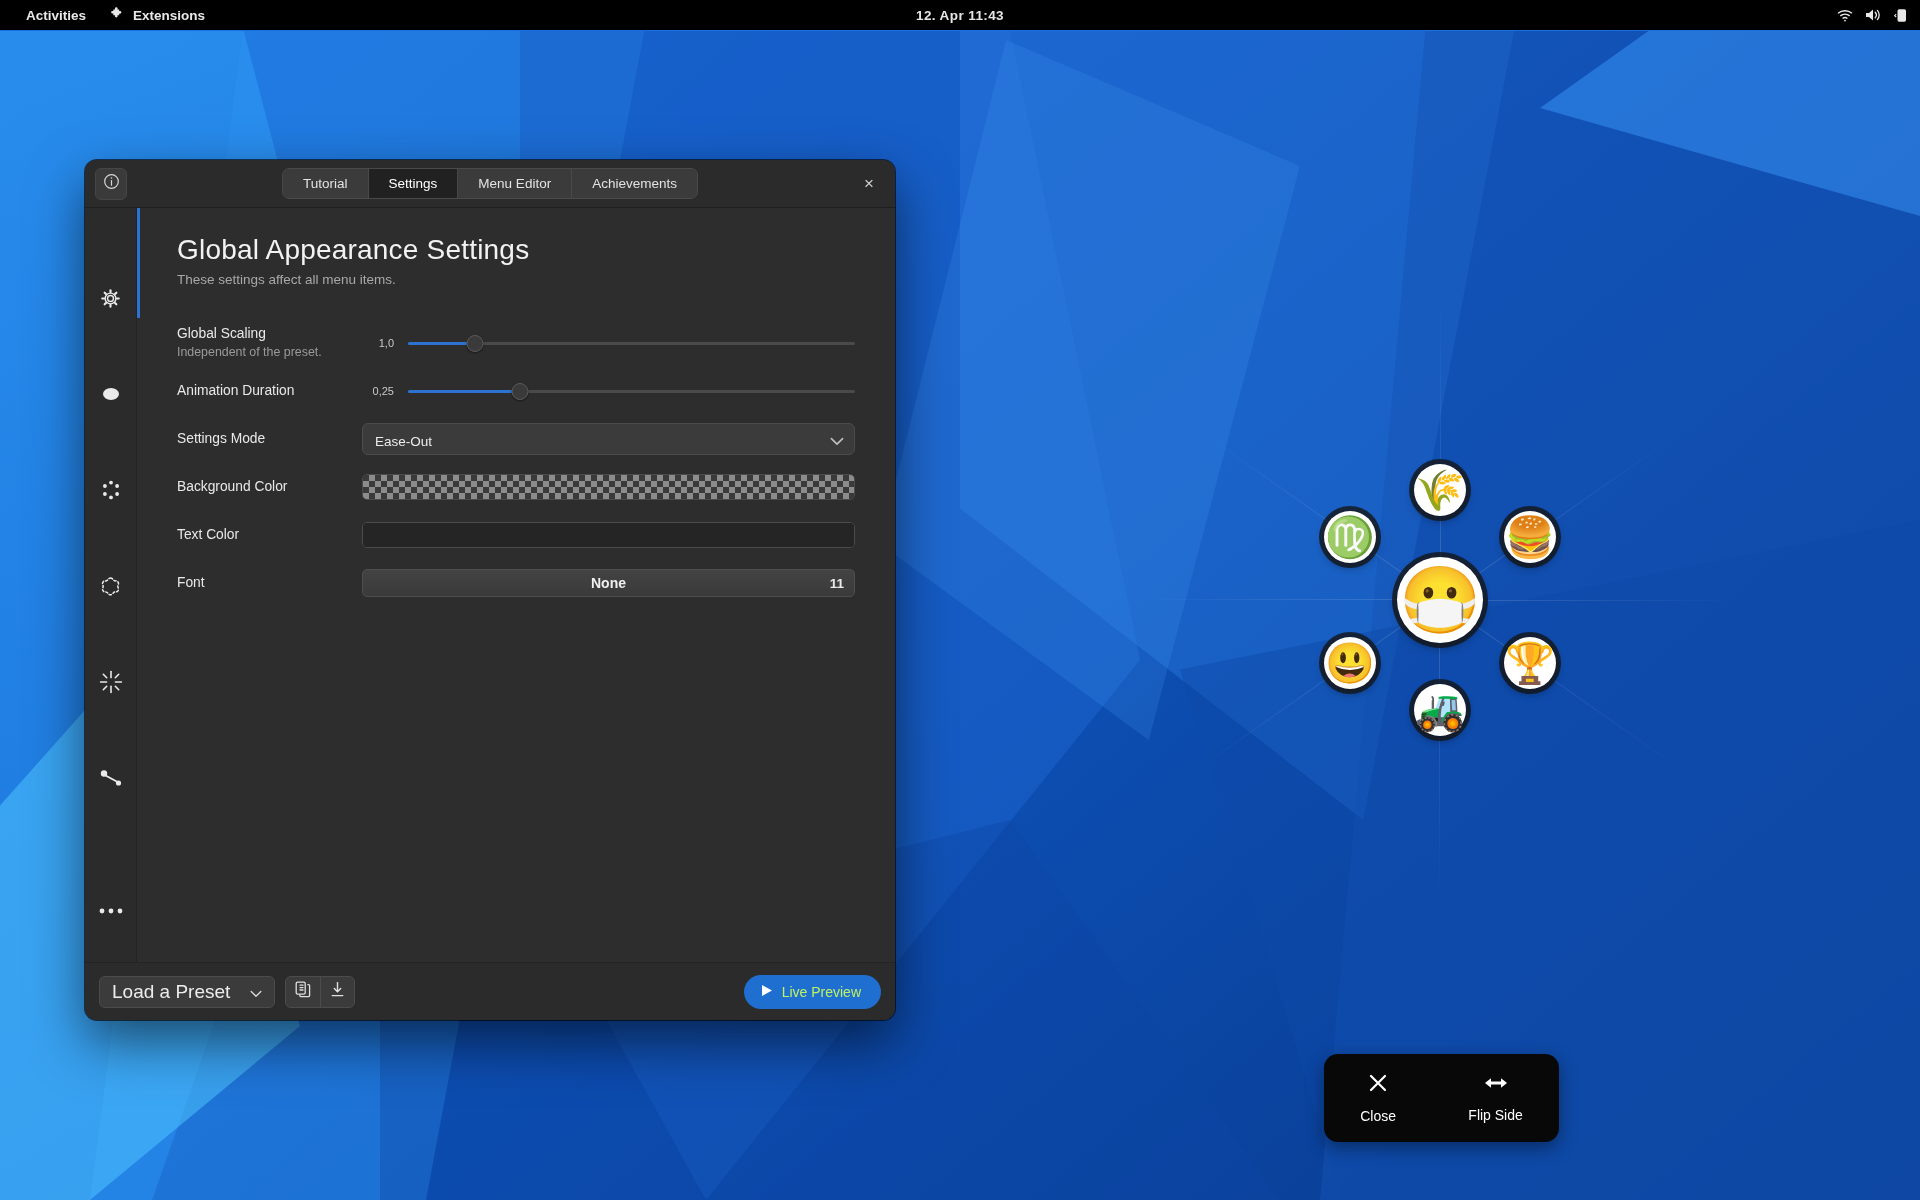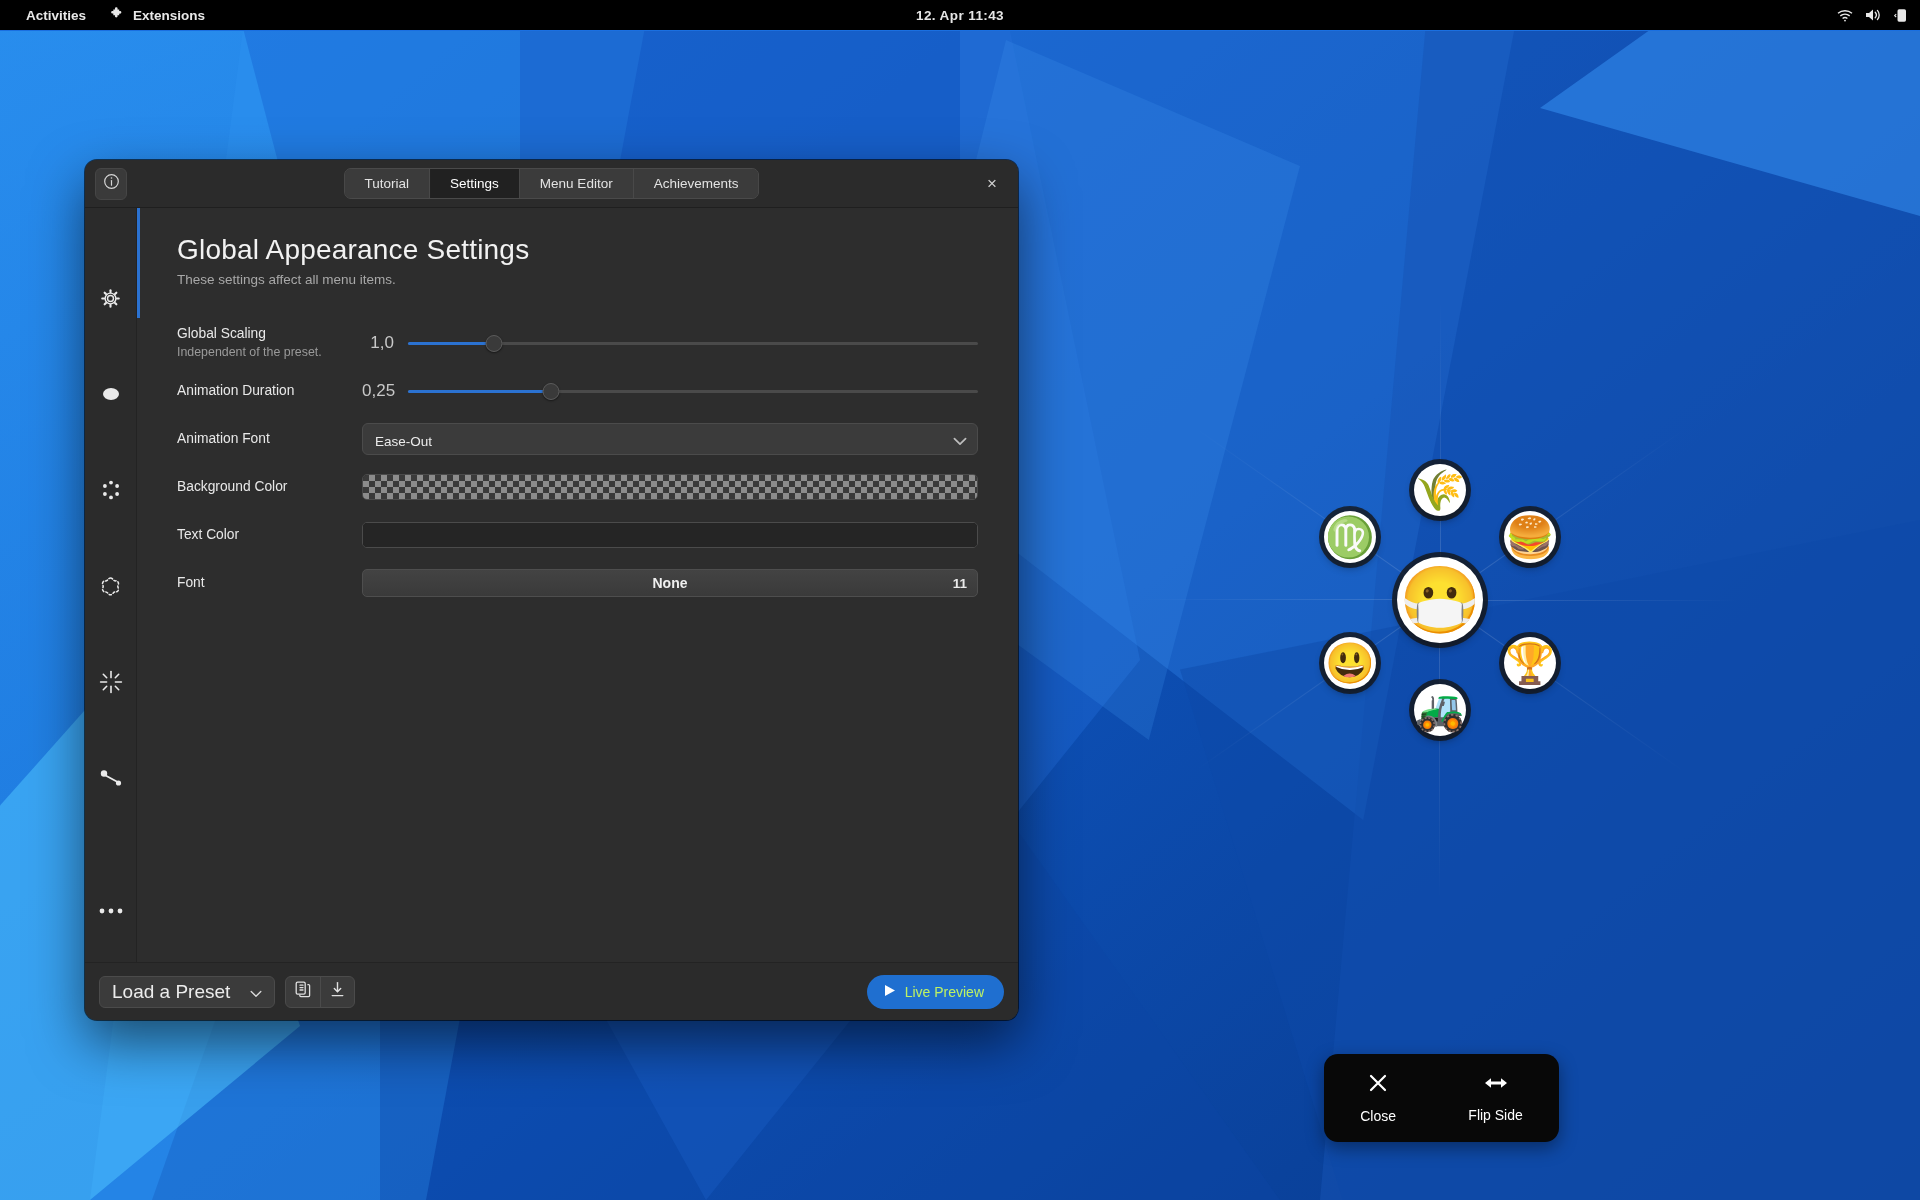--- a/index.html
+++ b/index.html
@@ -33,21 +33,21 @@
     position: absolute; left: 50%; transform: translateX(-50%);
     font-weight: bold; font-size: 13.5px; letter-spacing: .4px;
     font-family: "Liberation Sans", sans-serif;
   }
   .tb-right { position: absolute; right: 12px; display: flex; align-items: center; gap: 12px; }
   .tb-right svg { display: block; }
 
   
   #window {
     position: absolute; left: 85px; top: 160px;
-    width: 933px; height: 860px;
+    width: 810px; height: 860px;
     background: #353535;
     border-radius: 12px;
     box-shadow: 0 22px 54px rgba(0,0,0,.55), 0 0 0 1px rgba(0,0,0,.6);
     overflow: hidden;
     display: flex; flex-direction: column;
     z-index: 30;
   }
 
   
   #headerbar {
@@ -118,21 +118,21 @@
   }
   #page-sub { font-size: 13.5px; color: #a8a8a8; margin-bottom: 34px; }
 
   .row { display: flex; align-items: center; min-height: 44px; margin-bottom: 4px; }
   .row .lbl { width: 185px; flex: 0 0 185px; padding-right: 12px; }
   .lbl .ltitle { font-size: 13.8px; color: #e8e8e8; line-height: 1.35; }
   .lbl .lsub { font-size: 12.4px; color: #9a9a9a; line-height: 1.35; }
   .row .ctl { flex: 1; display: flex; align-items: center; }
 
   
-  .slider-val { width: 46px; flex: 0 0 46px; text-align: right; padding-right: 14px; font-size: 17px; color: #c8c8c8; }
+  .slider-val { width: 46px; flex: 0 0 46px; text-align: right; padding-right: 14px; font-size: 11px; color: #c8c8c8; }
   .slider { position: relative; flex: 1; height: 20px; display: flex; align-items: center; }
   .slider .track { position: absolute; left: 0; right: 0; height: 3px; background: #4a4a4a; border-radius: 2px; }
   .slider .fill { position: absolute; left: 0; height: 3px; background: #2b72d1; border-radius: 2px; }
   .slider .knob {
     position: absolute; width: 17px; height: 17px; border-radius: 50%;
     background: #3a3a3a; border: 1px solid #5c5c5c; transform: translateX(-50%);
     box-shadow: 0 1px 2px rgba(0,0,0,.5);
   }
 
   
@@ -459,21 +459,21 @@
           <div class="slider">
             <div class="track"></div>
             <div class="fill" id="ad-fill" style="width: 25%;"></div>
             <div class="knob" id="ad-knob" style="left: 25%;"></div>
           </div>
         </div>
       </div>
 
       <div class="row">
         <div class="lbl">
-          <div class="ltitle">Animation Font</div>
+          <div class="ltitle">Settings Mode</div>
         </div>
         <div class="ctl">
           <div class="combo">
             <span>Ease-Out</span>
             <span class="chev">
               <svg width="14" height="9" viewBox="0 0 14 9" fill="none" stroke="#bdbdbd" stroke-width="1.7" stroke-linecap="round" stroke-linejoin="round">
                 <path d="M1.4 1.6 7 7.2l5.6-5.6"></path>
               </svg>
             </span>
           </div>

